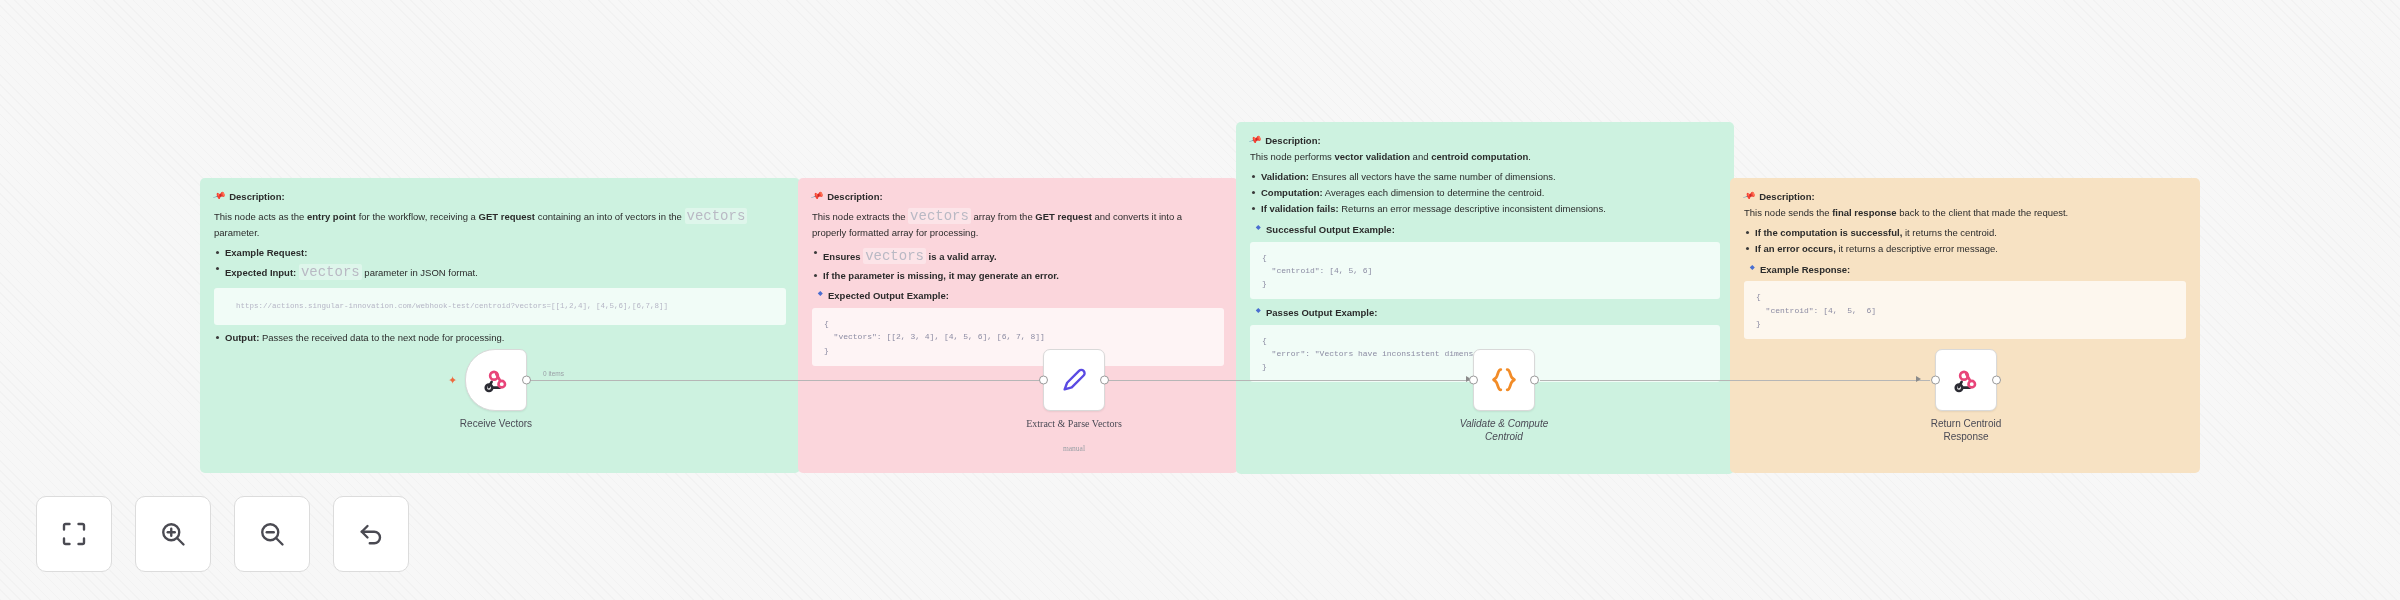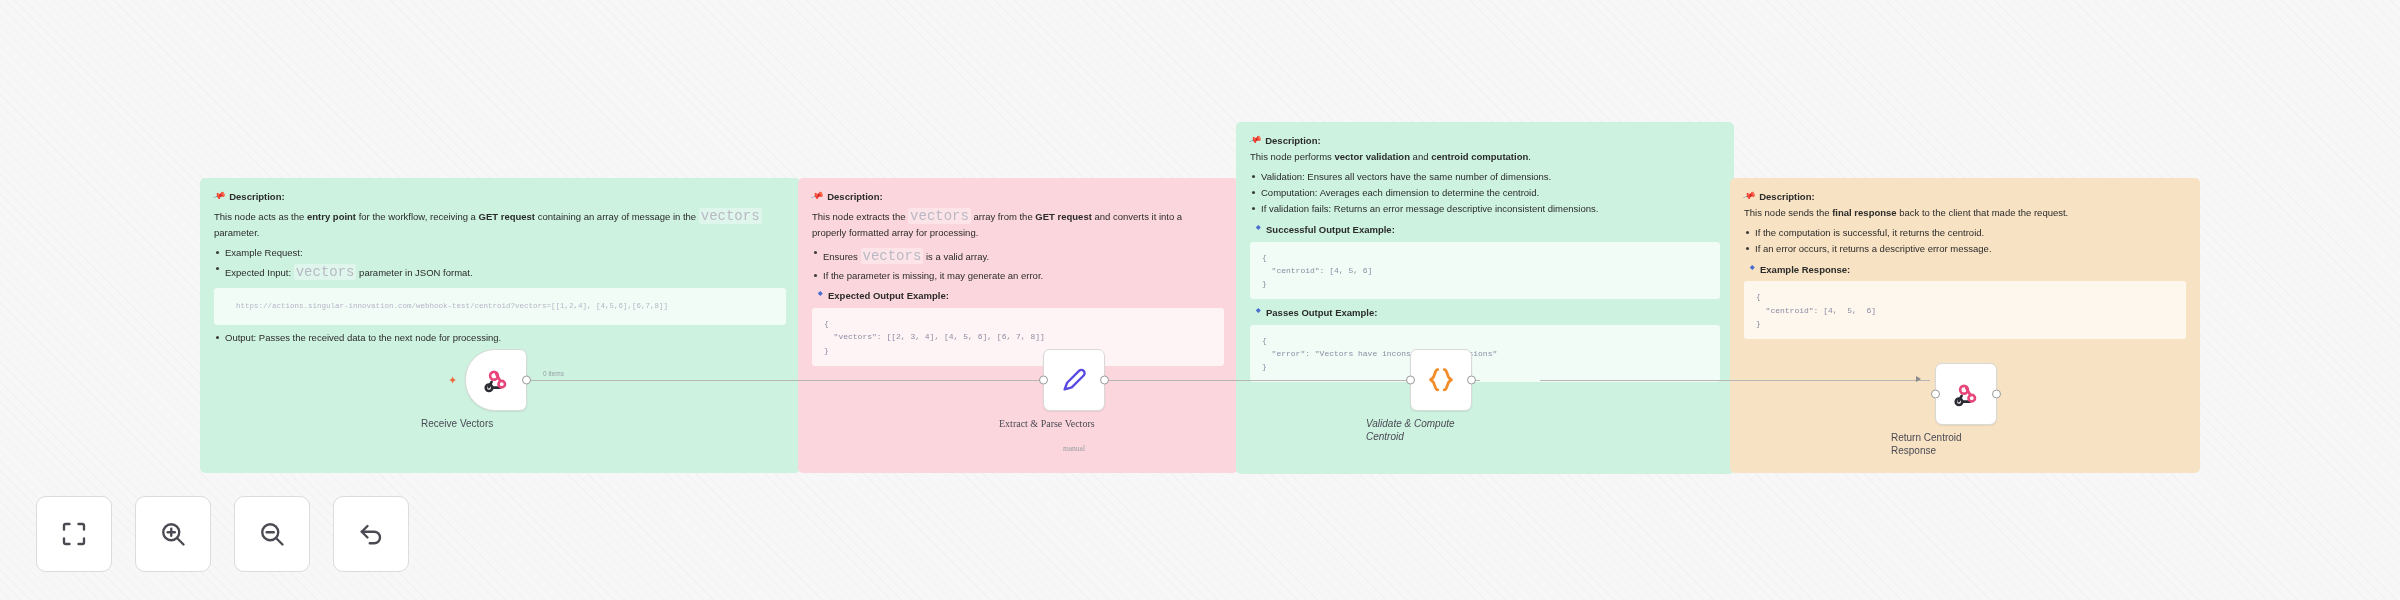--- a/index.html
+++ b/index.html
@@ -83,21 +83,21 @@
   ul.note-list > li:before {
     content: "";
     position: absolute;
     left: 2px;
     top: 5px;
     width: 3px;
     height: 3px;
     border-radius: 50%;
     background: #3a3a3a;
   }
-  ul.note-list > li b { font-weight: normal; margin-top: 30px; }
+  ul.note-list > li b { font-weight: bold; margin-top: 30px; }
 
   .sub-head {
     font-weight: bold;
     font-size: 9.5px;
     margin: 7px 0 5px 16px;
     position: relative;
   }
   .sub-head:before {
     content: "\25C6";
     position: absolute;
@@ -142,21 +142,21 @@
   .node.webhook {
     border-top-left-radius: 30px;
     border-bottom-left-radius: 30px;
   }
   .node-label {
     position: absolute;
     top: 68px;
     left: 50%;
     transform: translateX(-50%);
     width: 150px;
-    text-align: left;
+    text-align: center;
     font-size: 10px;
     color: #4a4a55;
     line-height: 1.25;
     white-space: pre-line;
   }
   .node-sublabel {
     position: absolute;
     top: 94px;
     left: 50%;
     transform: translateX(-50%);
@@ -241,21 +241,21 @@
 <body>
 
 <div id="canvas">
 
   <div class="sticky green" style="left:200px; top:178px; width:600px; height:295px;">
     <div class="note-head">
       <span class="pin-icon">📌</span>
       <span>Description:</span>
     </div>
     <div class="note-para">
-      <span>This node acts as the </span><b>entry point</b><span> for the workflow, receiving a </span><b>GET request</b><span> containing an array of message in the </span><span class="code-inline">vectors</span><span> parameter.</span>
+      <span>This node acts as the </span><b>entry point</b><span> for the workflow, receiving a </span><b>GET request</b><span> containing an into of vectors in the </span><span class="code-inline">vectors</span><span> parameter.</span>
     </div>
     <ul class="note-list">
       <li><b>Example Request:</b></li>
       <li><b>Expected Input:</b> <span class="code-inline">vectors</span><span> parameter in JSON format.</span></li>
     </ul>
     <div class="code-block url">https://actions.singular-innovation.com/webhook-test/centroid?vectors=[[1,2,4], [4,5,6],[6,7,8]]</div>
     <ul class="note-list">
       <li><b>Output:</b><span> Passes the received data to the next node for processing.</span></li>
     </ul>
   </div>
@@ -348,34 +348,34 @@
   <div class="node" style="left:1043px; top:349px;font-family:Liberation Serif, serif;">
     <svg width="30" height="30" viewBox="0 0 24 24">
       <path d="M4.5 19.5 L6.5 14.2 L16.0 4.7 A2.6 2.6 0 0 1 19.7 8.4 L10.2 17.9 Z" fill="none" stroke="#5a4ae3" stroke-width="1.9" stroke-linejoin="round"></path>
     </svg>
     <span class="port in"></span>
     <span class="port out"></span>
     <div class="node-label">Extract &amp; Parse Vectors</div>
     <div class="node-sublabel">manual</div>
   </div>
 
-  <div class="node" style="left:1410px; top:349px;font-style:italic;">
+  <div class="node" style="left:1473px; top:349px;font-style:italic;">
     <svg width="32" height="32" viewBox="0 0 24 24">
       <g fill="none" stroke="#f28c28" stroke-width="2.1" stroke-linecap="round" stroke-linejoin="round">
         <path d="M9.6 4.2 C7.2 4.2 7.6 8.6 6.0 10.3 C5.4 11.0 4.8 11.4 4.2 11.8 C4.8 12.2 5.4 12.6 6.0 13.3 C7.6 15.0 7.2 19.4 9.6 19.4"></path>
         <path d="M14.4 4.2 C16.8 4.2 16.4 8.6 18.0 10.3 C18.6 11.0 19.2 11.4 19.8 11.8 C19.2 12.2 18.6 12.6 18.0 13.3 C16.4 15.0 16.8 19.4 14.4 19.4"></path>
       </g>
     </svg>
     <span class="port in"></span>
     <span class="port out"></span>
     <div class="node-label">Validate &amp; Compute
 Centroid</div>
   </div>
 
-  <div class="node" style="left:1935px; top:363px;">
+  <div class="node" style="left:1935px; top:349px;">
     <svg width="30" height="30" viewBox="0 0 24 24">
       <g fill="none" stroke="#2b2b33" stroke-width="2.1" stroke-linecap="round">
         <path d="M8.5 13.5 L6.2 17.6" stroke="#2b2b33"></path>
         <path d="M12.2 7.2 L15.0 12.0" stroke="#e8457a"></path>
         <path d="M9.3 18.1 L15.0 18.1" stroke="#2b2b33"></path>
       </g>
       <circle cx="10.4" cy="8.6" r="3.1" fill="none" stroke="#e8457a" stroke-width="2.1"></circle>
       <circle cx="6.4" cy="18.2" r="2.6" fill="none" stroke="#2b2b33" stroke-width="2.1"></circle>
       <circle cx="16.6" cy="15.3" r="2.6" fill="none" stroke="#e8457a" stroke-width="2.1"></circle>
     </svg>

